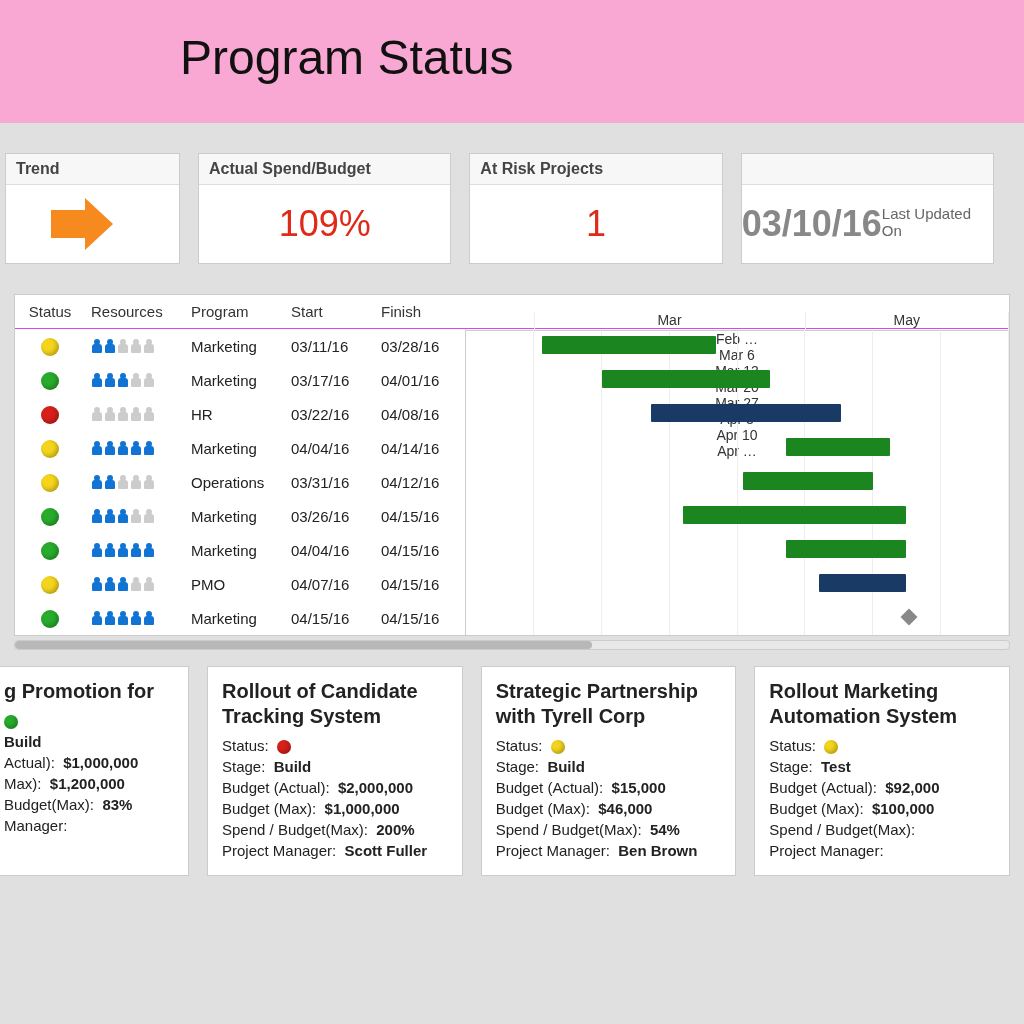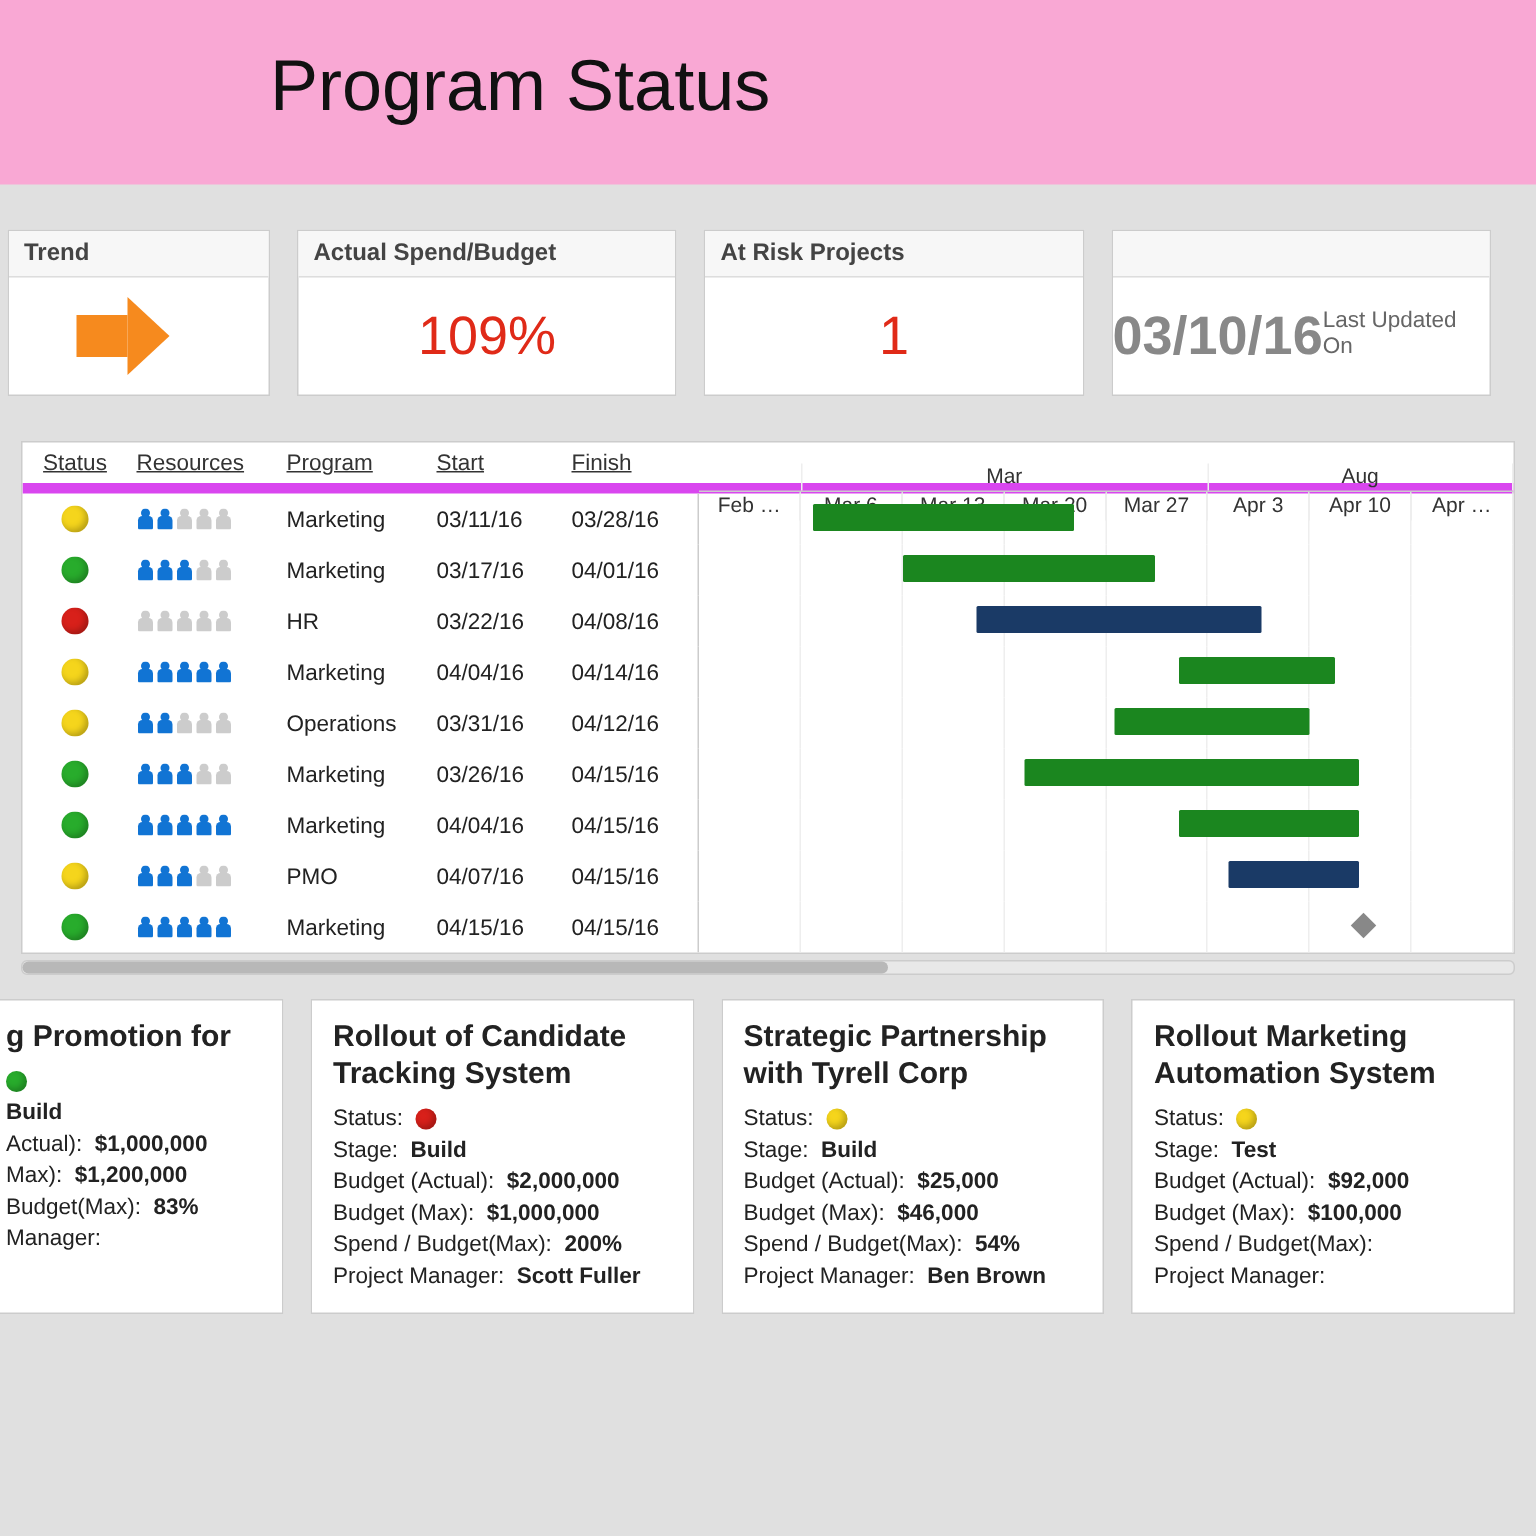--- a/index.html
+++ b/index.html
@@ -73,21 +73,21 @@
     border-left:28px solid #f68a1e;
   }
 
   .gantt-panel {
     background:#fff;
     border:1px solid #ccc;
     margin:0 14px;
     overflow:hidden;
   }
   .gantt-row { display:flex; align-items:center; height:34px; }
-  .gantt-header { border-bottom:7px solid #d946ef; font-weight:normal; color:#333;text-decoration:underline;}
+  .gantt-header { border-bottom:1px solid #d946ef; font-weight:normal; color:#333;}
   .col { padding:0 6px; white-space:nowrap; overflow:hidden; text-overflow:ellipsis; font-size:15px;}
   .c-status { width:70px; flex:0 0 70px; text-align:center;}
   .c-res    { width:100px; flex:0 0 100px;}
   .c-prog   { width:100px; flex:0 0 100px;}
   .c-start  { width:90px; flex:0 0 90px;}
   .c-finish { width:90px; flex:0 0 90px;}
   .c-chart  { flex:1; position:relative; height:100%; border-left:1px solid #ccc;}
   .gantt-header .c-chart { height:auto;}
   
   .dot { width:18px; height:18px; border-radius:50%; display:inline-block; vertical-align:middle;}
@@ -98,21 +98,21 @@
   .res-wrap { display:flex; gap:1px; }
   .person-icon { width:12px; display:inline-flex; flex-direction:column; align-items:center;}
   .person-icon .h { width:6px; height:6px; border-radius:50%; }
   .person-icon .b { width:10px; height:9px; border-radius:3px 3px 1px 1px; margin-top:-1px;}
   .person-icon.on .h, .person-icon.on .b { background:#1174d4;}
   .person-icon.off .h, .person-icon.off .b { background:#ccc;}
 
   .timeline-header { position:relative; height:38px; }
   .months { display:flex; position:absolute; inset:0; border-bottom:1px solid #ccc; top:0; height:19px;}
   .months span, .ticks span { flex:1; text-align:center; border-right:1px solid #eee; font-size:14px; color:#333;}
-  .ticks { display:flex; position:absolute; left:0; right:0; top:19px; height:19px;}
+  .ticks { display:flex; position:absolute; left:0; right:0; top:19px; height:19px;flex-direction:column;}
   .ticks span { border-right:1px solid #ddd; }
 
   .bar { position:absolute; top:7px; height:18px; border-radius:1px;}
   .bar.green { background:#1b861f;}
   .bar.navy  { background:#1a3a66;}
   .milestone {
     position:absolute; top:10px; width:12px; height:12px; background:#888;
     transform:rotate(45deg);
   }
   .grid { position:absolute; inset:0; display:flex; pointer-events:none;}
@@ -164,21 +164,21 @@
   <div class="gantt-row gantt-header">
     <div class="col c-status">Status</div>
     <div class="col c-res">Resources</div>
     <div class="col c-prog">Program</div>
     <div class="col c-start">Start</div>
     <div class="col c-finish">Finish</div>
     <div class="c-chart timeline-header">
       <div class="months" id="months">
           <span style="flex:1"></span>
           <span style="flex:4">Mar</span>
-          <span style="flex:3">Aug</span>
+          <span style="flex:3">May</span>
         </div>
       <div class="ticks" id="ticks">
           <span>Feb …</span>
           <span>Mar 6</span>
           <span>Mar 13</span>
           <span>Mar 20</span>
           <span>Mar 27</span>
           <span>Apr 3</span>
           <span>Apr 10</span>
           <span>Apr …</span>
@@ -596,21 +596,21 @@
       <div class="line">Stage: &nbsp;<b>Build</b></div>
       <div class="line">Budget (Actual): &nbsp;<b>$2,000,000</b></div>
       <div class="line">Budget (Max): &nbsp;<b>$1,000,000</b></div>
       <div class="line">Spend / Budget(Max): &nbsp;<b>200%</b></div>
       <div class="line">Project Manager: &nbsp;<b>Scott Fuller</b></div>
     </div>
     <div class="card">
       <h3>Strategic Partnership with Tyrell Corp</h3>
       <div class="line">Status: &nbsp;<span class="dot yellow"></span></div>
       <div class="line">Stage: &nbsp;<b>Build</b></div>
-      <div class="line">Budget (Actual): &nbsp;<b>$25,000</b></div>
+      <div class="line">Budget (Actual): &nbsp;<b>$15,000</b></div>
       <div class="line">Budget (Max): &nbsp;<b>$46,000</b></div>
       <div class="line">Spend / Budget(Max): &nbsp;<b>54%</b></div>
       <div class="line">Project Manager: &nbsp;<b>Ben Brown</b></div>
     </div>
     <div class="card">
       <h3>Rollout Marketing Automation System</h3>
       <div class="line">Status: &nbsp;<span class="dot yellow"></span></div>
       <div class="line">Stage: &nbsp;<b>Test</b></div>
       <div class="line">Budget (Actual): &nbsp;<b>$92,000</b></div>
       <div class="line">Budget (Max): &nbsp;<b>$100,000</b></div>

